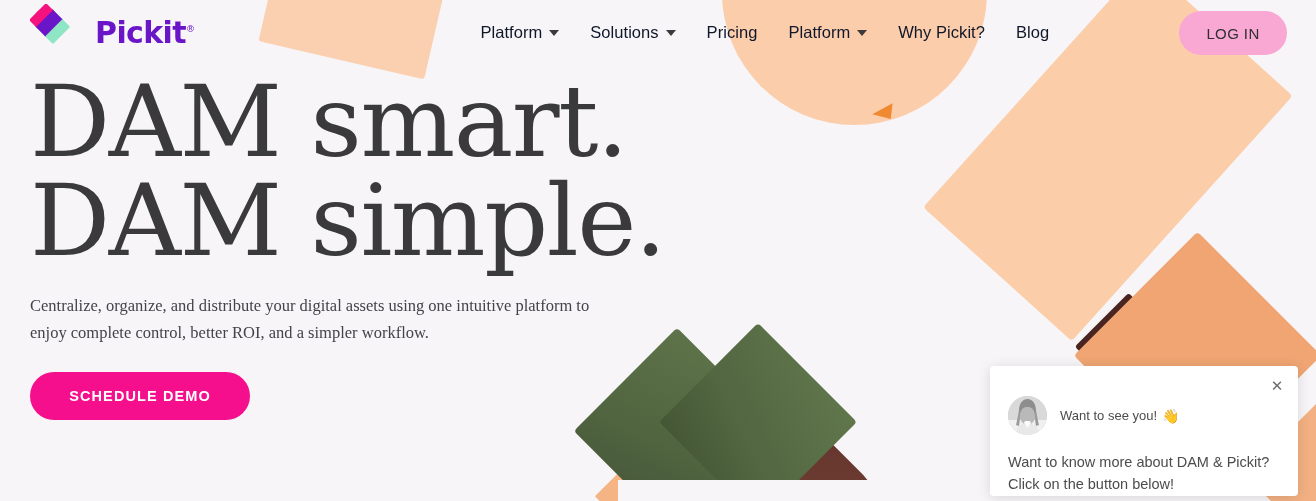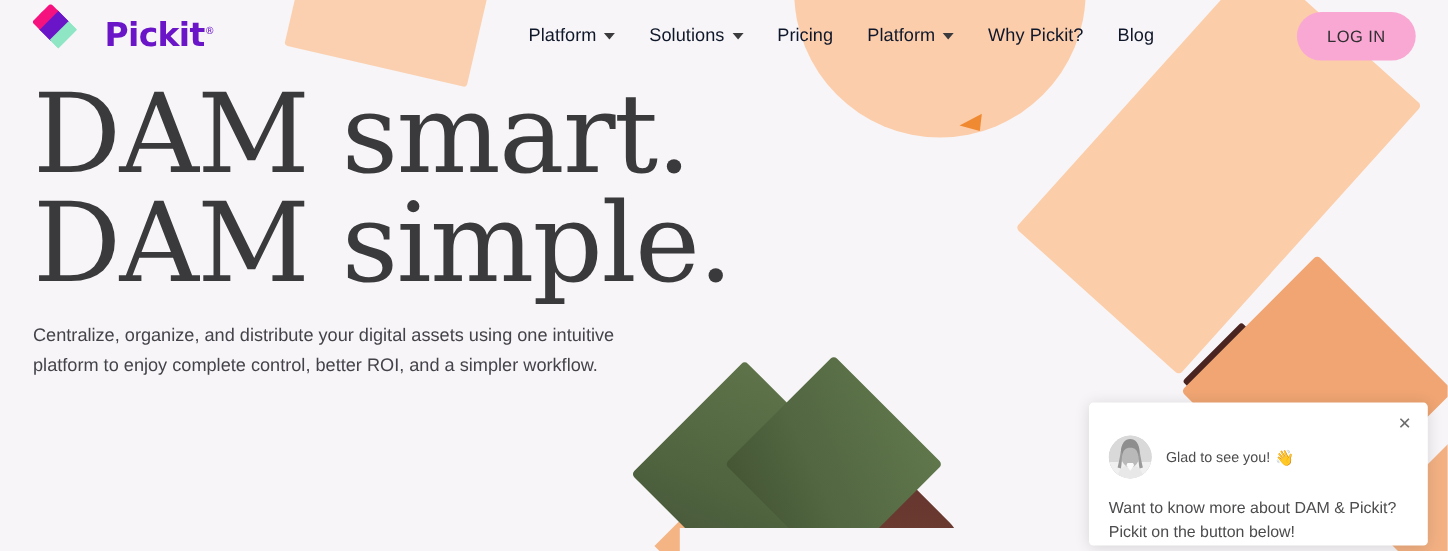--- a/index.html
+++ b/index.html
@@ -245,20 +245,21 @@
     white-space: nowrap;
   }
   .headline .line2 { display: block; }
 
   .subcopy {
     margin-top: 22px;
     font-size: 16.5px;
     line-height: 1.65;
     color: #44434a;
     max-width: 580px;
+    font-family: Liberation Serif, serif;
   }
 
   .cta {
     margin-top: 26px;
     width: 220px;
     height: 48px;
     border: none;
     border-radius: 24px;
     background: #f50f8c;
     color: #ffffff;
@@ -398,20 +399,21 @@
 
   <button class="login-btn">LOG IN</button>
 </header>
 
 <section class="hero">
   <h1 class="headline">
     <span>DAM smart.</span>
     <span class="line2">DAM simple.</span>
   </h1>
   <p class="subcopy">Centralize, organize, and distribute your digital assets using one intuitive platform to enjoy complete control, better ROI, and a simpler workflow.</p>
+  <button class="cta">SCHEDULE DEMO</button>
 </section>
 
 <div class="chat">
   <button class="chat-close">✕</button>
 
   <div class="chat-greet">
     <span class="avatar">
       <svg width="39" height="39" viewBox="0 0 39 39">
         <defs>
           <clipPath id="avclip">
@@ -424,22 +426,22 @@
           <path d="M8 39 c0-8 5-12 11.5-12 S31 31 31 39 z" fill="#e8e8e8"></path>
           <path d="M11 16 c0-7 4-11 8.5-11 S28 9 28 16 c0 8-4 13-8.5 13 S11 24 11 16 z" fill="#b9b9b9"></path>
           <path d="M11 15 c0-8 4-12 8.5-12 S28 7 28 15 c0 3-1 4-1 4 c-1-6-3-8-7.5-8 S13 13 12 19 c0 0-1-1-1-4 z" fill="#8e8e8e"></path>
           <path d="M11 14 c-1 6-2 11-3 15 l3 1 c1-5 1-11 1-14 z" fill="#9a9a9a"></path>
           <path d="M28 14 c1 6 2 11 3 15 l-3 1 c-1-5-1-11-1-14 z" fill="#9a9a9a"></path>
           <path d="M16 27 l3.5 5 l3.5-5 l-1 -2 h-5 z" fill="#fbfbfb"></path>
         </g>
       </svg>
     </span>
     <span class="greet-text">
-      <span>Glad to see you!</span>
+      <span>Want to see you!</span>
       <span class="wave">👋</span>
     </span>
   </div>
 
   <div class="chat-body">
     <span>Want to know more about DAM &amp; Pickit?</span>
-    <span class="l2">Pickit on the button below!</span>
+    <span class="l2">Click on the button below!</span>
   </div>
 </div>
 
 </body></html>

